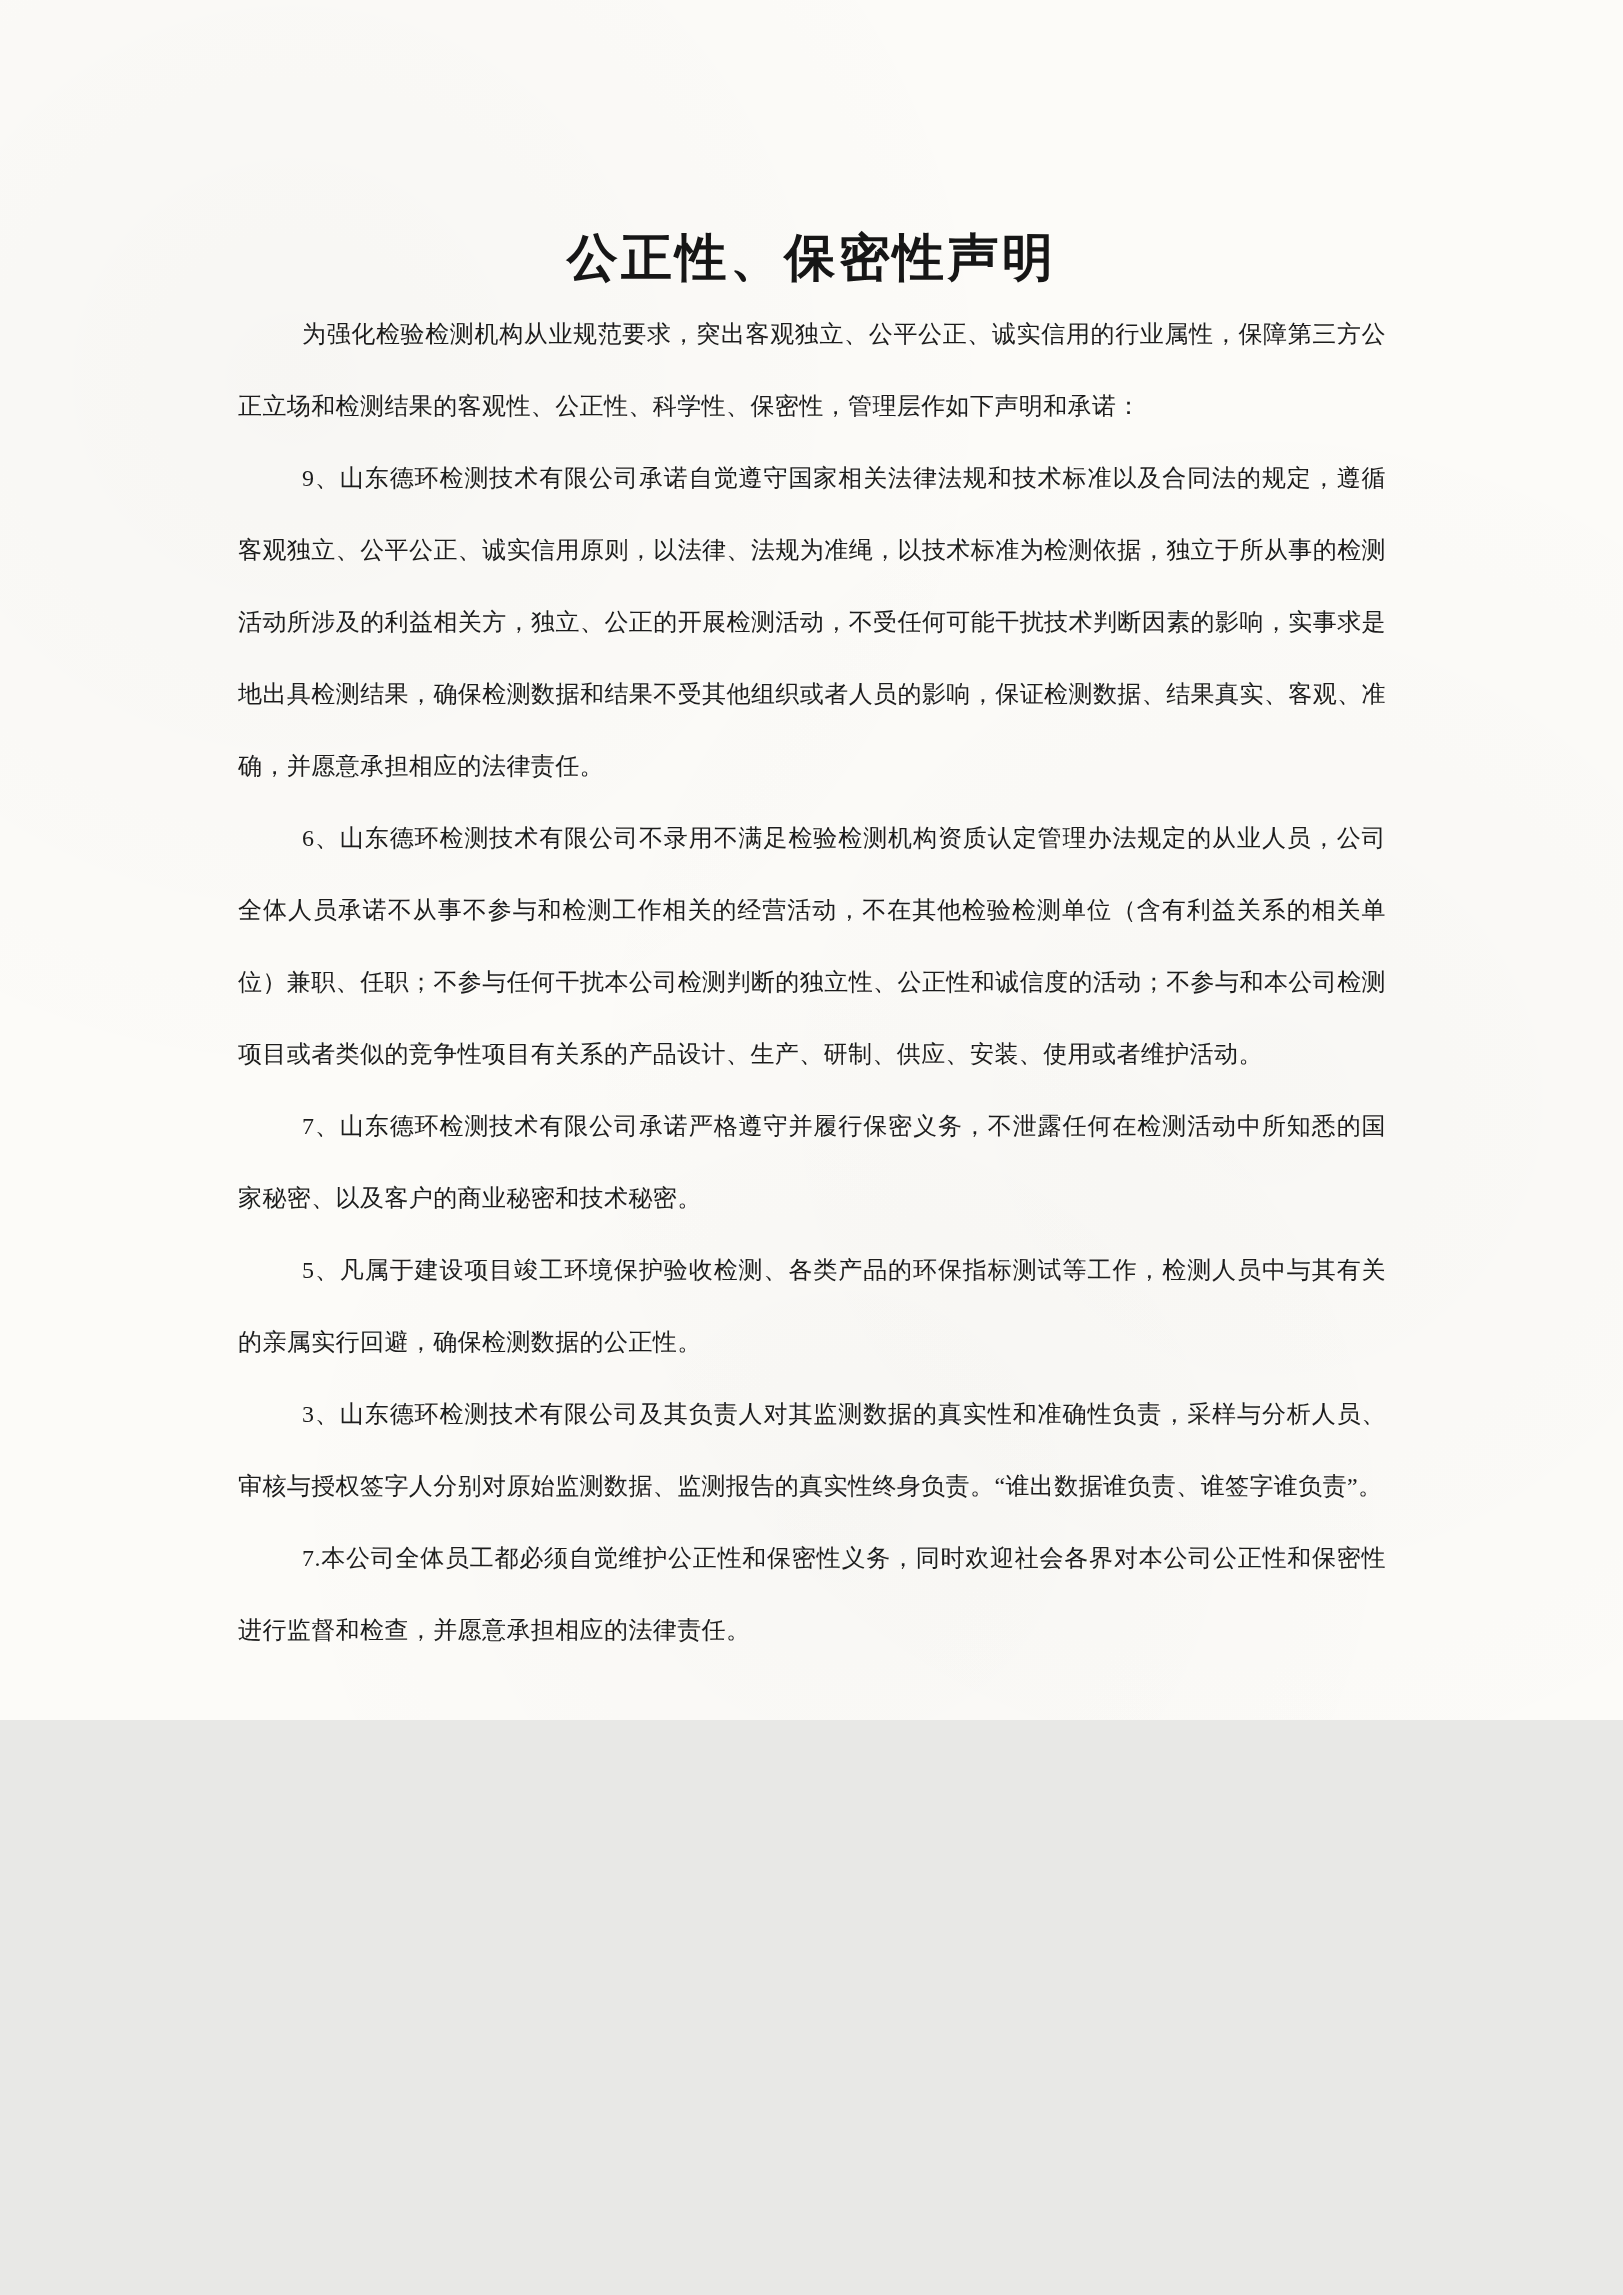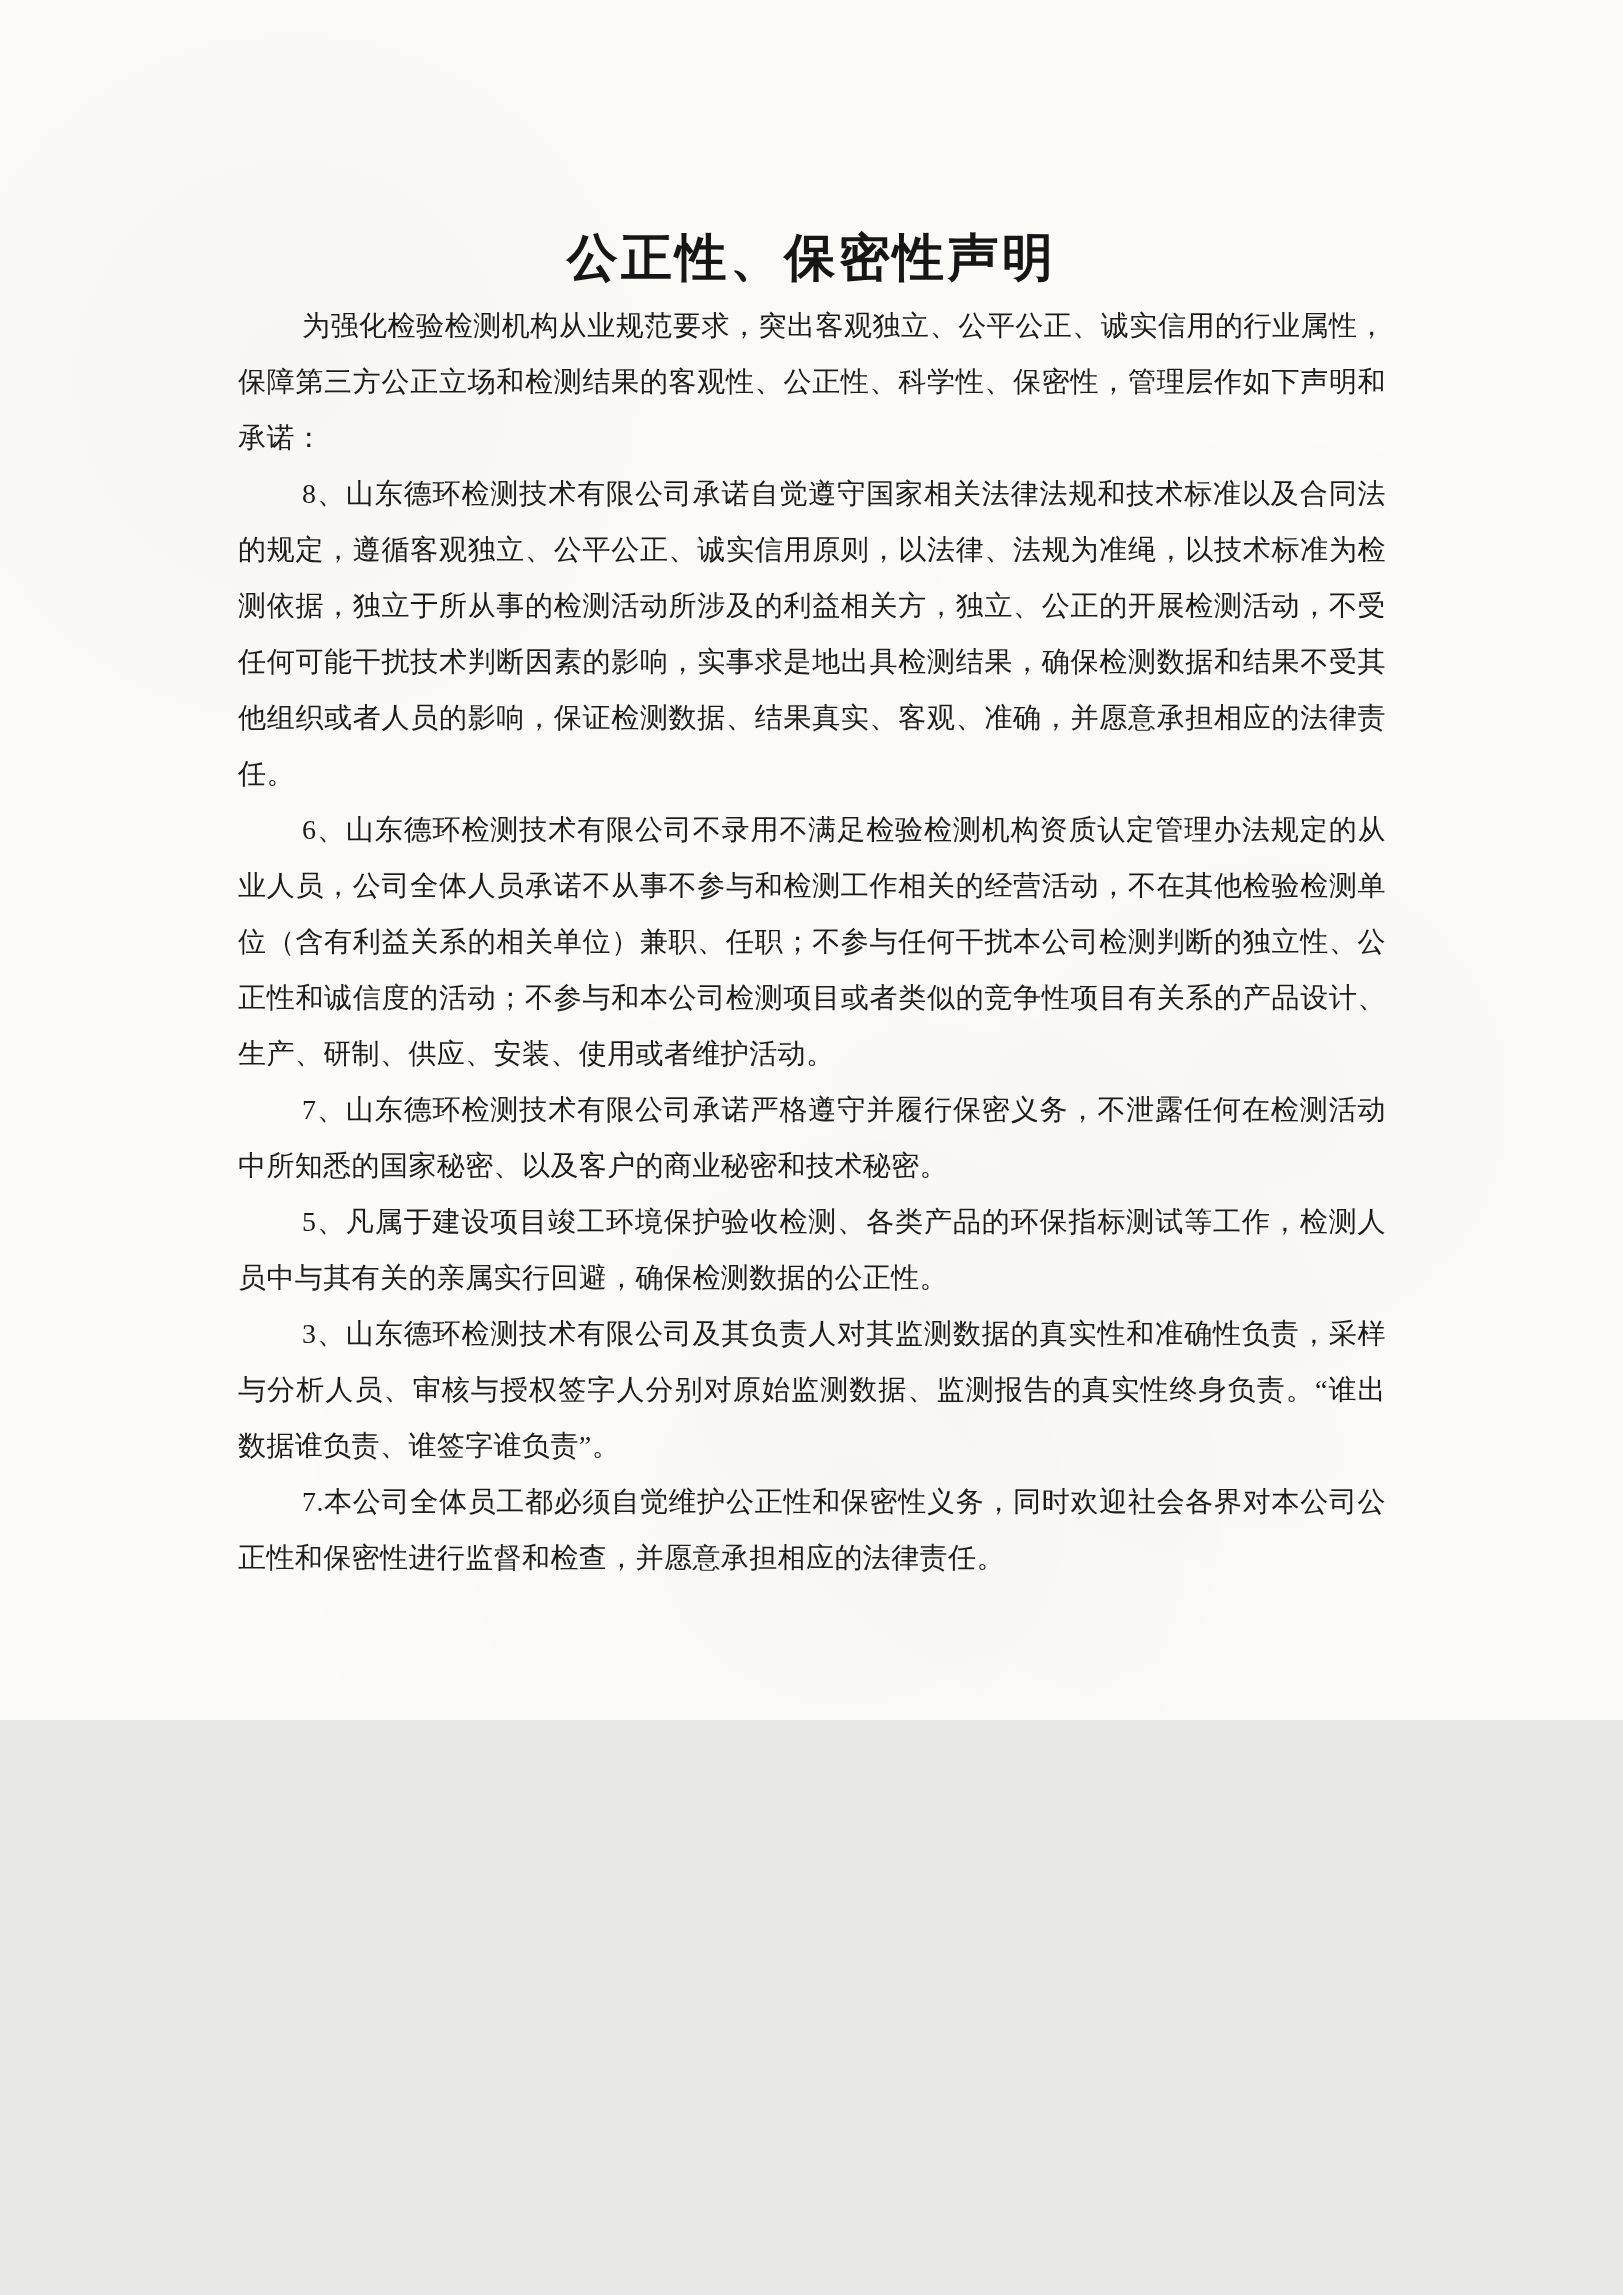--- a/index.html
+++ b/index.html
@@ -20,22 +20,22 @@
     position:absolute;top:230px;left:0;width:100%;
     text-align:center;
     font-size:51px;line-height:57px;font-weight:700;
     letter-spacing:3.4px;color:#161616;margin:0;
   }
   .body{
     position:absolute;left:238px;top:298px;width:1148px;
   }
   .body p{
     margin:0;
-    font-size:28px;
-    line-height:56px;
+    font-size:24px;
+    line-height:72px;
     text-align:justify;
     text-indent:64px;
     letter-spacing:0.4px;
     color:#1c1c1c;
   }
   .signoff{
     position:absolute;left:238px;top:1854px;width:1148px;
     font-size:32px;line-height:60px;color:#1c1c1c;
   }
   .signoff .line{text-align:right;letter-spacing:1.7px;}
@@ -59,21 +59,21 @@
 </style>
 </head>
 <body>
 
 <div class="page">
 
   <h1 class="title">公正性、保密性声明</h1>
 
   <div class="body">
     <p>为强化检验检测机构从业规范要求，突出客观独立、公平公正、诚实信用的行业属性，保障第三方公正立场和检测结果的客观性、公正性、科学性、保密性，管理层作如下声明和承诺：</p>
-    <p>8、山东德环检测技术有限公司承诺自觉遵守国家相关法律法规和技术标准以及合同法的规定，遵循客观独立、公平公正、诚实信用原则，以法律、法规为准绳，以技术标准为检测依据，独立于所从事的检测活动所涉及的利益相关方，独立、公正的开展检测活动，不受任何可能干扰技术判断因素的影响，实事求是地出具检测结果，确保检测数据和结果不受其他组织或者人员的影响，保证检测数据、结果真实、客观、准确，并愿意承担相应的法律责任。</p>
+    <p>9、山东德环检测技术有限公司承诺自觉遵守国家相关法律法规和技术标准以及合同法的规定，遵循客观独立、公平公正、诚实信用原则，以法律、法规为准绳，以技术标准为检测依据，独立于所从事的检测活动所涉及的利益相关方，独立、公正的开展检测活动，不受任何可能干扰技术判断因素的影响，实事求是地出具检测结果，确保检测数据和结果不受其他组织或者人员的影响，保证检测数据、结果真实、客观、准确，并愿意承担相应的法律责任。</p>
     <p>6、山东德环检测技术有限公司不录用不满足检验检测机构资质认定管理办法规定的从业人员，公司全体人员承诺不从事不参与和检测工作相关的经营活动，不在其他检验检测单位（含有利益关系的相关单位）兼职、任职；不参与任何干扰本公司检测判断的独立性、公正性和诚信度的活动；不参与和本公司检测项目或者类似的竞争性项目有关系的产品设计、生产、研制、供应、安装、使用或者维护活动。</p>
     <p>7、山东德环检测技术有限公司承诺严格遵守并履行保密义务，不泄露任何在检测活动中所知悉的国家秘密、以及客户的商业秘密和技术秘密。</p>
     <p>5、凡属于建设项目竣工环境保护验收检测、各类产品的环保指标测试等工作，检测人员中与其有关的亲属实行回避，确保检测数据的公正性。</p>
     <p>3、山东德环检测技术有限公司及其负责人对其监测数据的真实性和准确性负责，采样与分析人员、审核与授权签字人分别对原始监测数据、监测报告的真实性终身负责。“谁出数据谁负责、谁签字谁负责”。</p>
     <p>7.本公司全体员工都必须自觉维护公正性和保密性义务，同时欢迎社会各界对本公司公正性和保密性进行监督和检查，并愿意承担相应的法律责任。</p>
   </div>
 
   <div class="signoff">
     <div class="line company">山东德环检测技术有限公司</div>
     <div class="line manager">最高管理者：</div>

